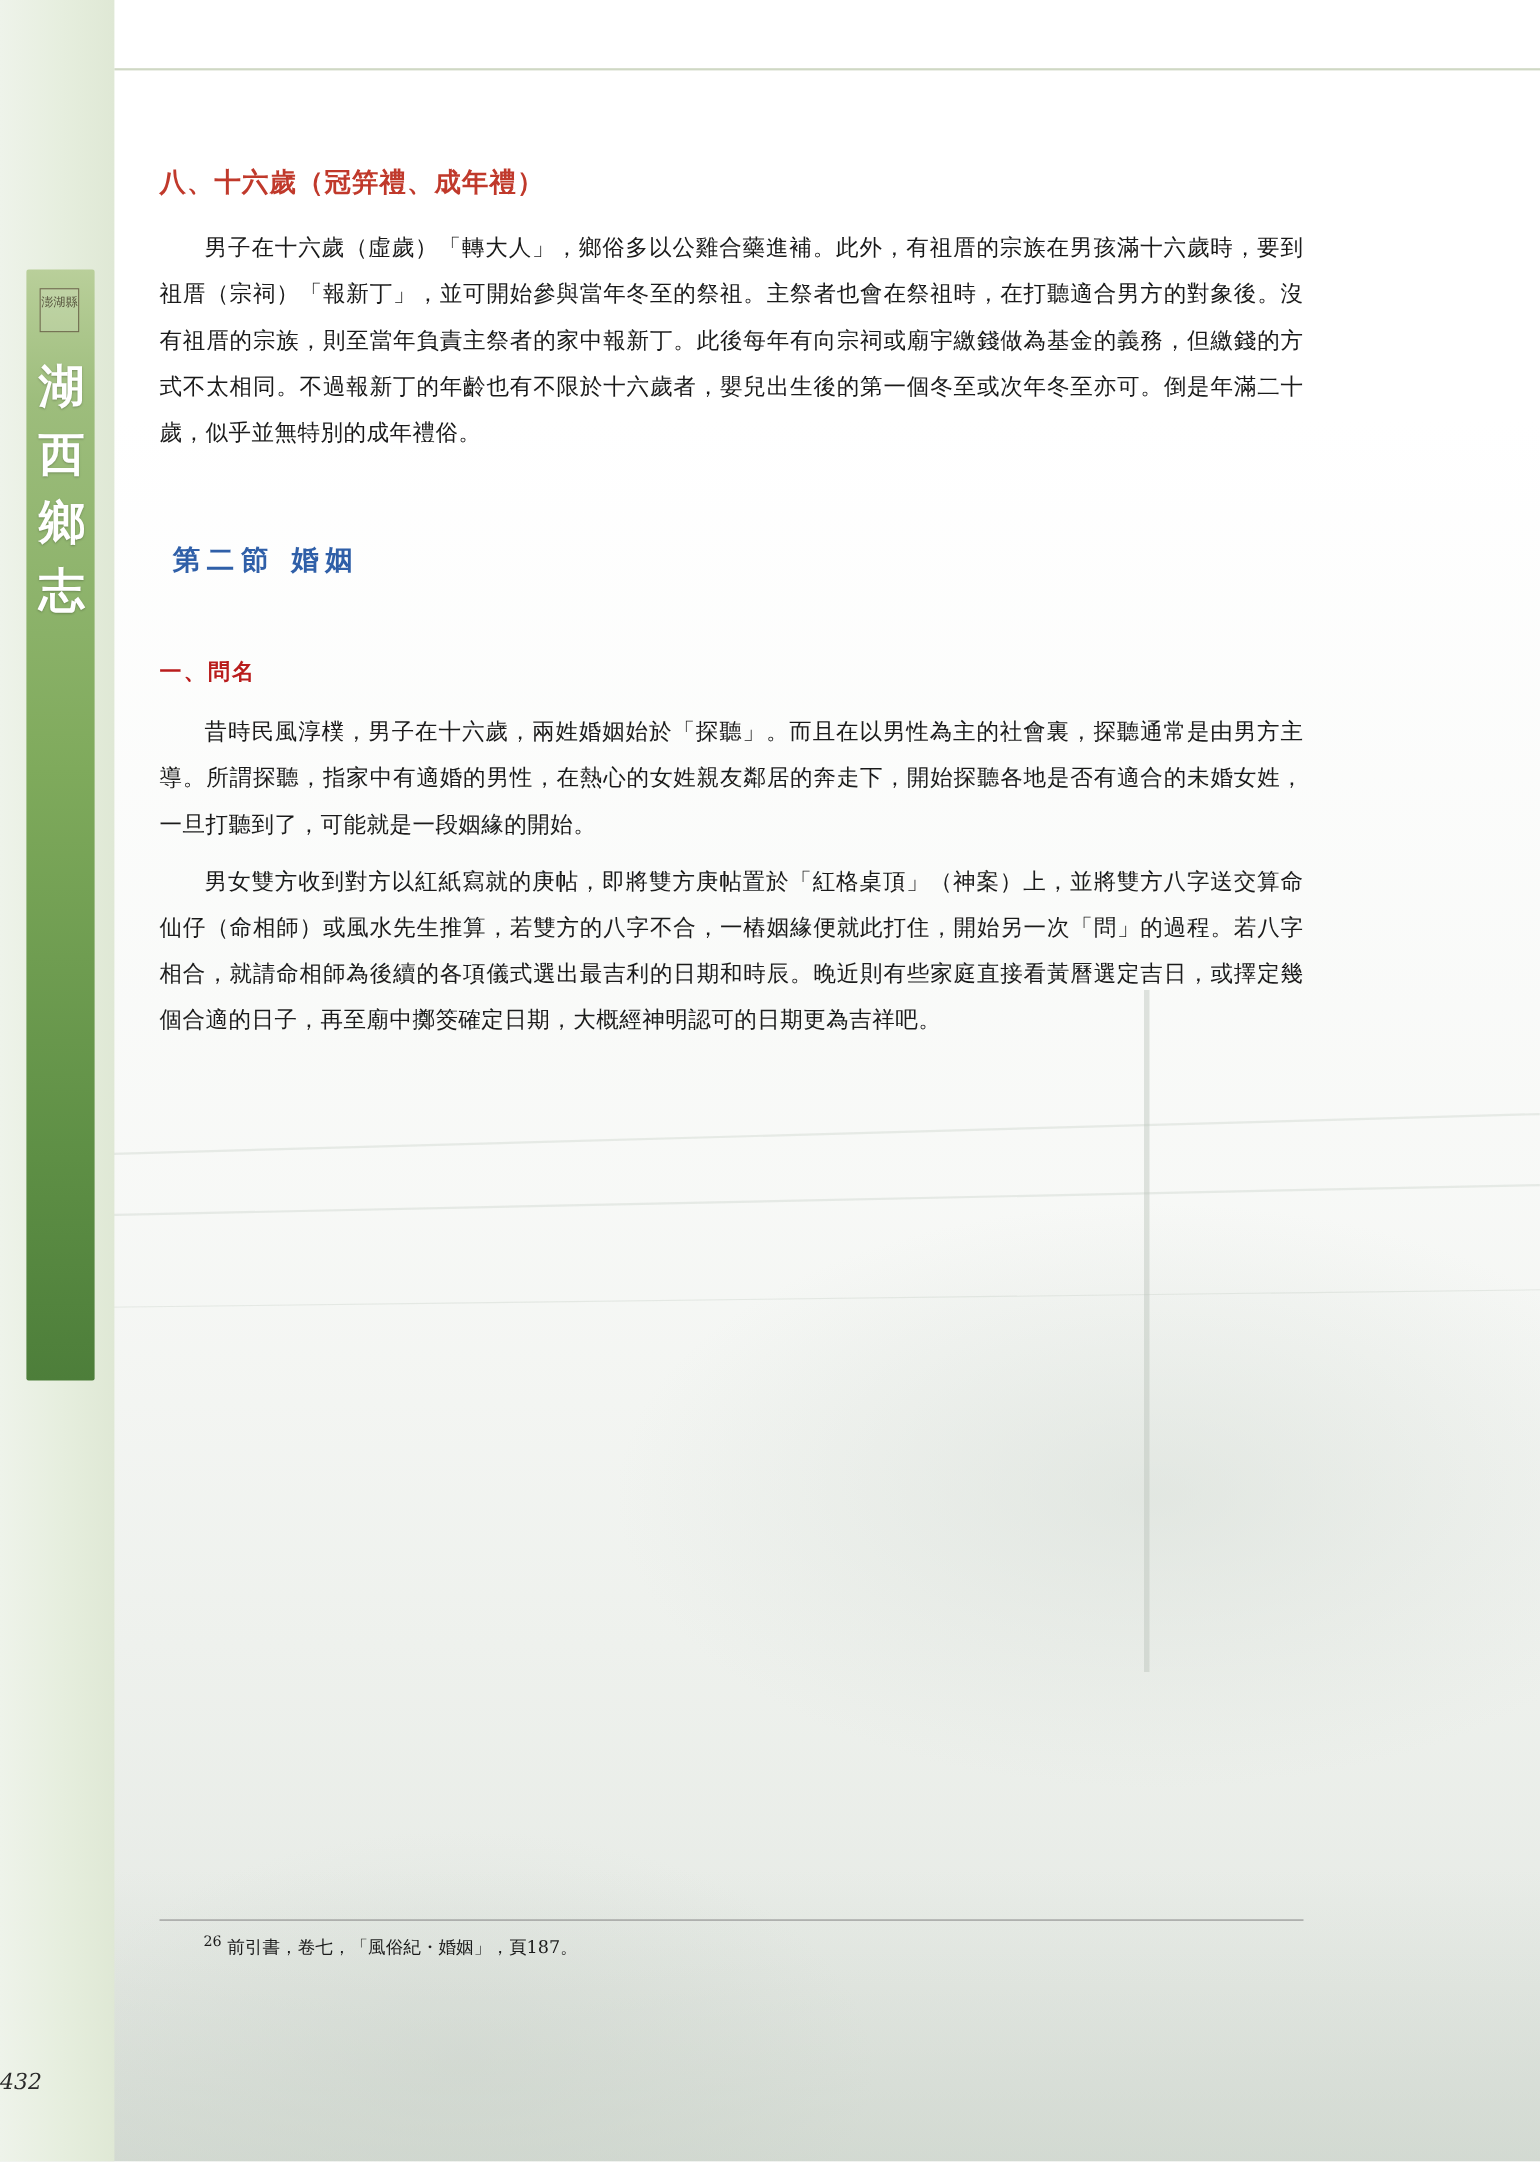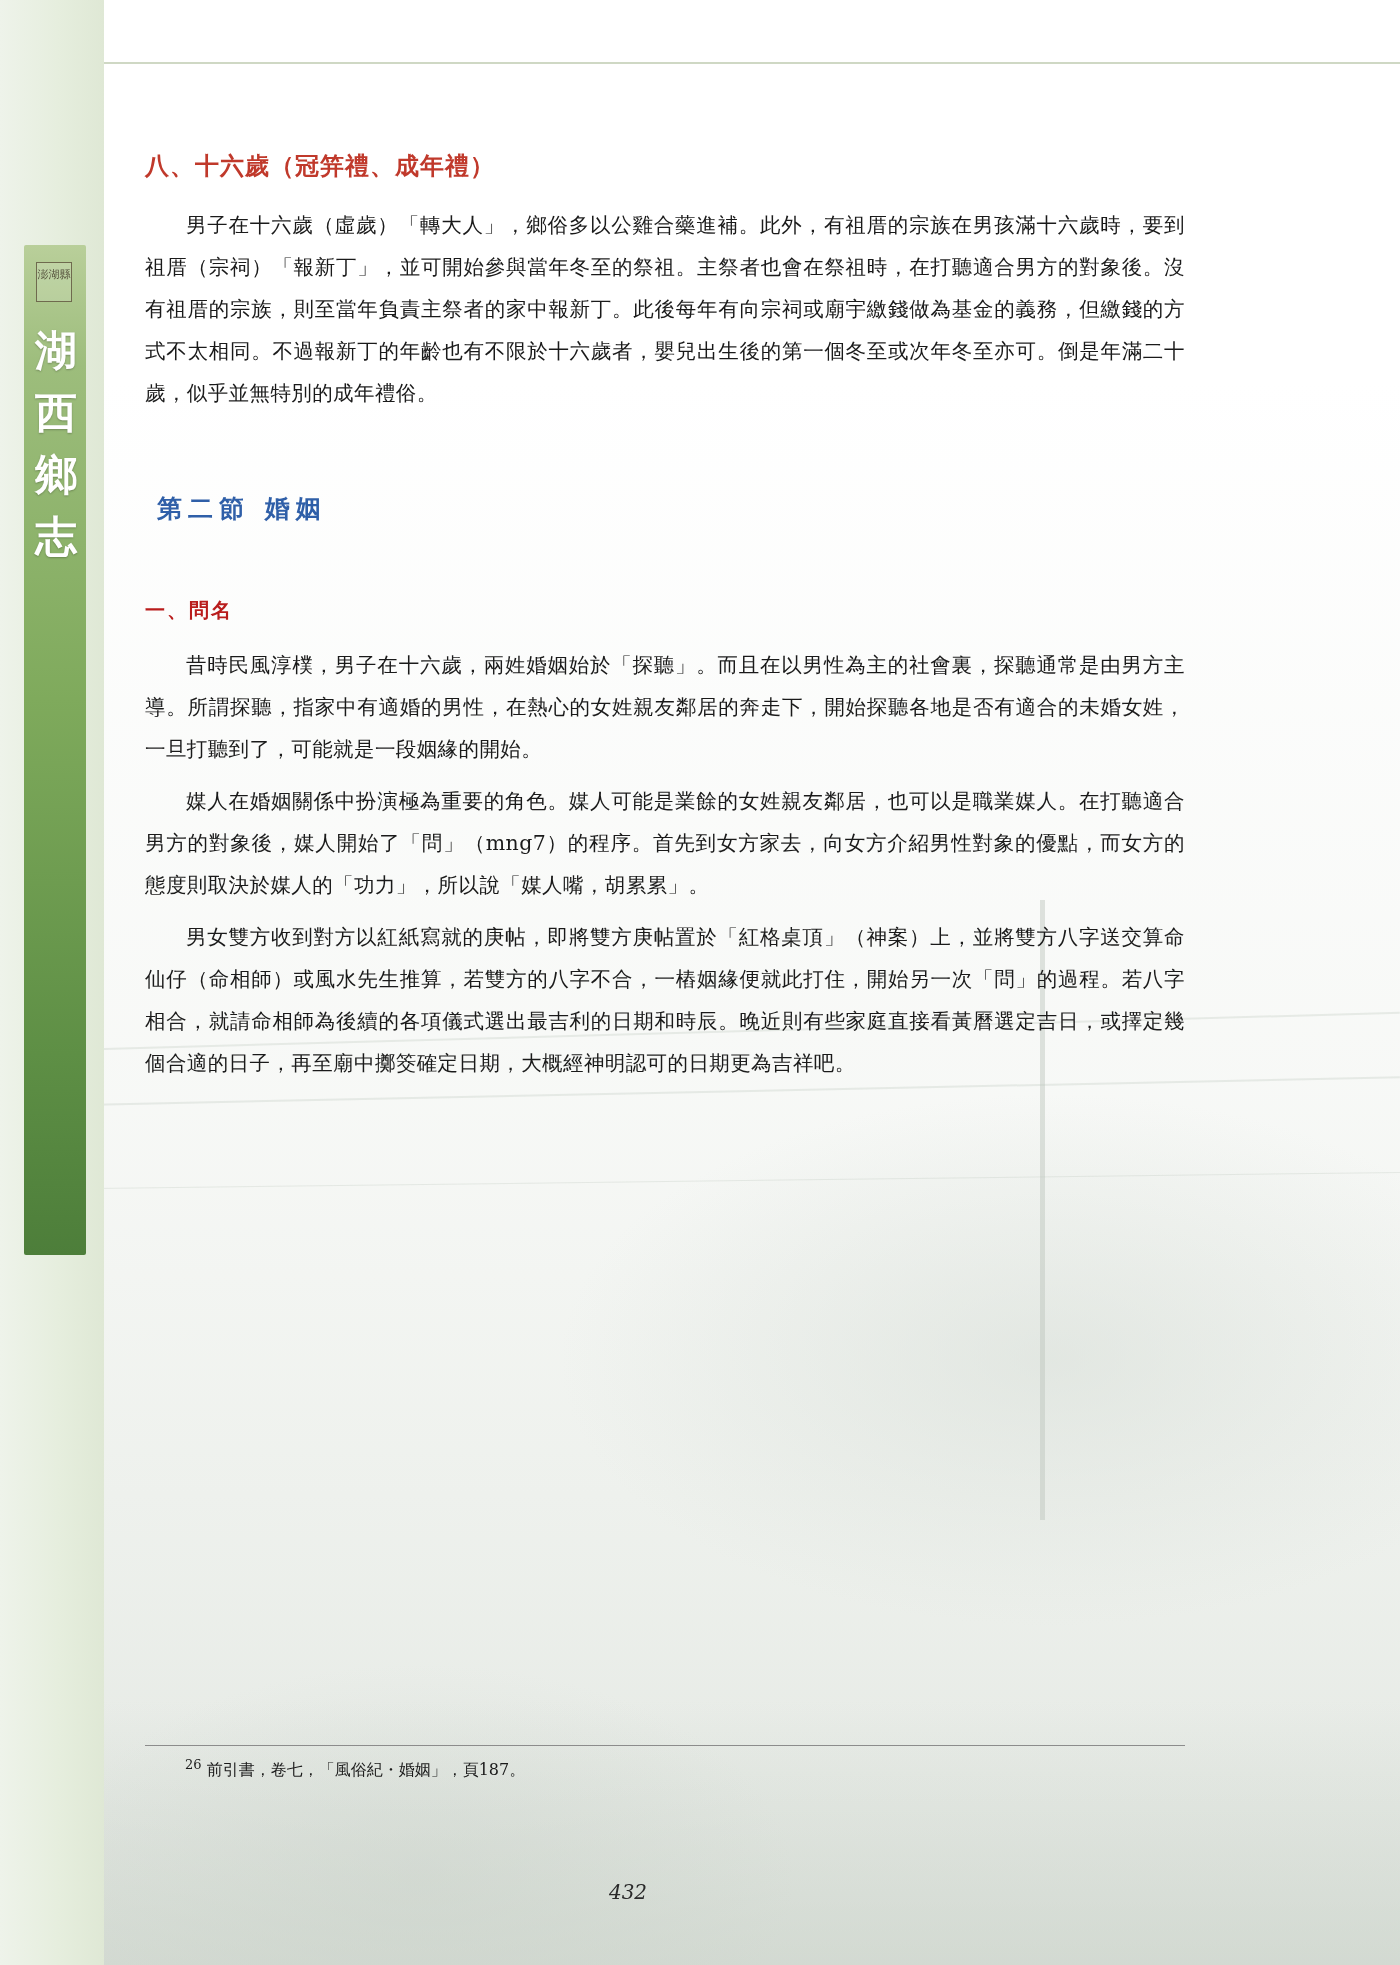--- a/index.html
+++ b/index.html
@@ -194,21 +194,20 @@
     vertical-align: super;
     line-height: 0;
   }
 
   
   .page-number {
     position: absolute;
     left: 0;
     top: 1880px;
     width: 1256px;
-    text-align: center;
     font-size: 20px;
     font-style: italic;
     color: #2a2a2a;
     font-family: "DejaVu Serif", "Liberation Serif", serif;
   }
 </style>
 </head>
 <body>
 
 <div class="page">
@@ -239,21 +238,20 @@
 
     <h2 class="section-heading">八、十六歲（冠笄禮、成年禮）</h2>
 
     <p class="body-text">男子在十六歲（虛歲）「轉大人」，鄉俗多以公雞合藥進補。此外，有祖厝的宗族在男孩滿十六歲時，要到祖厝（宗祠）「報新丁」，並可開始參與當年冬至的祭祖。主祭者也會在祭祖時，在打聽適合男方的對象後。沒有祖厝的宗族，則至當年負責主祭者的家中報新丁。此後每年有向宗祠或廟宇繳錢做為基金的義務，但繳錢的方式不太相同。不過報新丁的年齡也有不限於十六歲者，嬰兒出生後的第一個冬至或次年冬至亦可。倒是年滿二十歲，似乎並無特別的成年禮俗。</p>
 
     <h2 class="chapter-heading">第二節 婚姻</h2>
 
     <h3 class="sub-heading">一、問名</h3>
 
     <p class="body-text">昔時民風淳樸，男子在十六歲，兩姓婚姻始於「探聽」。而且在以男性為主的社會裏，探聽通常是由男方主導。所謂探聽，指家中有適婚的男性，在熱心的女姓親友鄰居的奔走下，開始探聽各地是否有適合的未婚女姓，一旦打聽到了，可能就是一段姻緣的開始。</p>
-    <p class="body-text">媒人在婚姻關係中扮演極為重要的角色。媒人可能是業餘的女姓親友鄰居，也可以是職業媒人。在打聽適合男方的對象後，媒人開始了「問」（mng7）的程序。首先到女方家去，向女方介紹男性對象的優點，而女方的態度則取決於媒人的「功力」，所以說「媒人嘴，胡累累」。</p>
 
 
     <p class="body-text">男女雙方收到對方以紅紙寫就的庚帖，即將雙方庚帖置於「紅格桌頂」（神案）上，並將雙方八字送交算命仙仔（命相師）或風水先生推算，若雙方的八字不合，一樁姻緣便就此打住，開始另一次「問」的過程。若八字相合，就請命相師為後續的各項儀式選出最吉利的日期和時辰。晚近則有些家庭直接看黃曆選定吉日，或擇定幾個合適的日子，再至廟中擲筊確定日期，大概經神明認可的日期更為吉祥吧。</p>
 
   </div>
 
   <div class="footnote-rule"></div>
 
   <div class="footnote"><span class="fn-num">26</span> <span>前引書，卷七，「風俗紀・婚姻」，頁187。</span></div>
 

